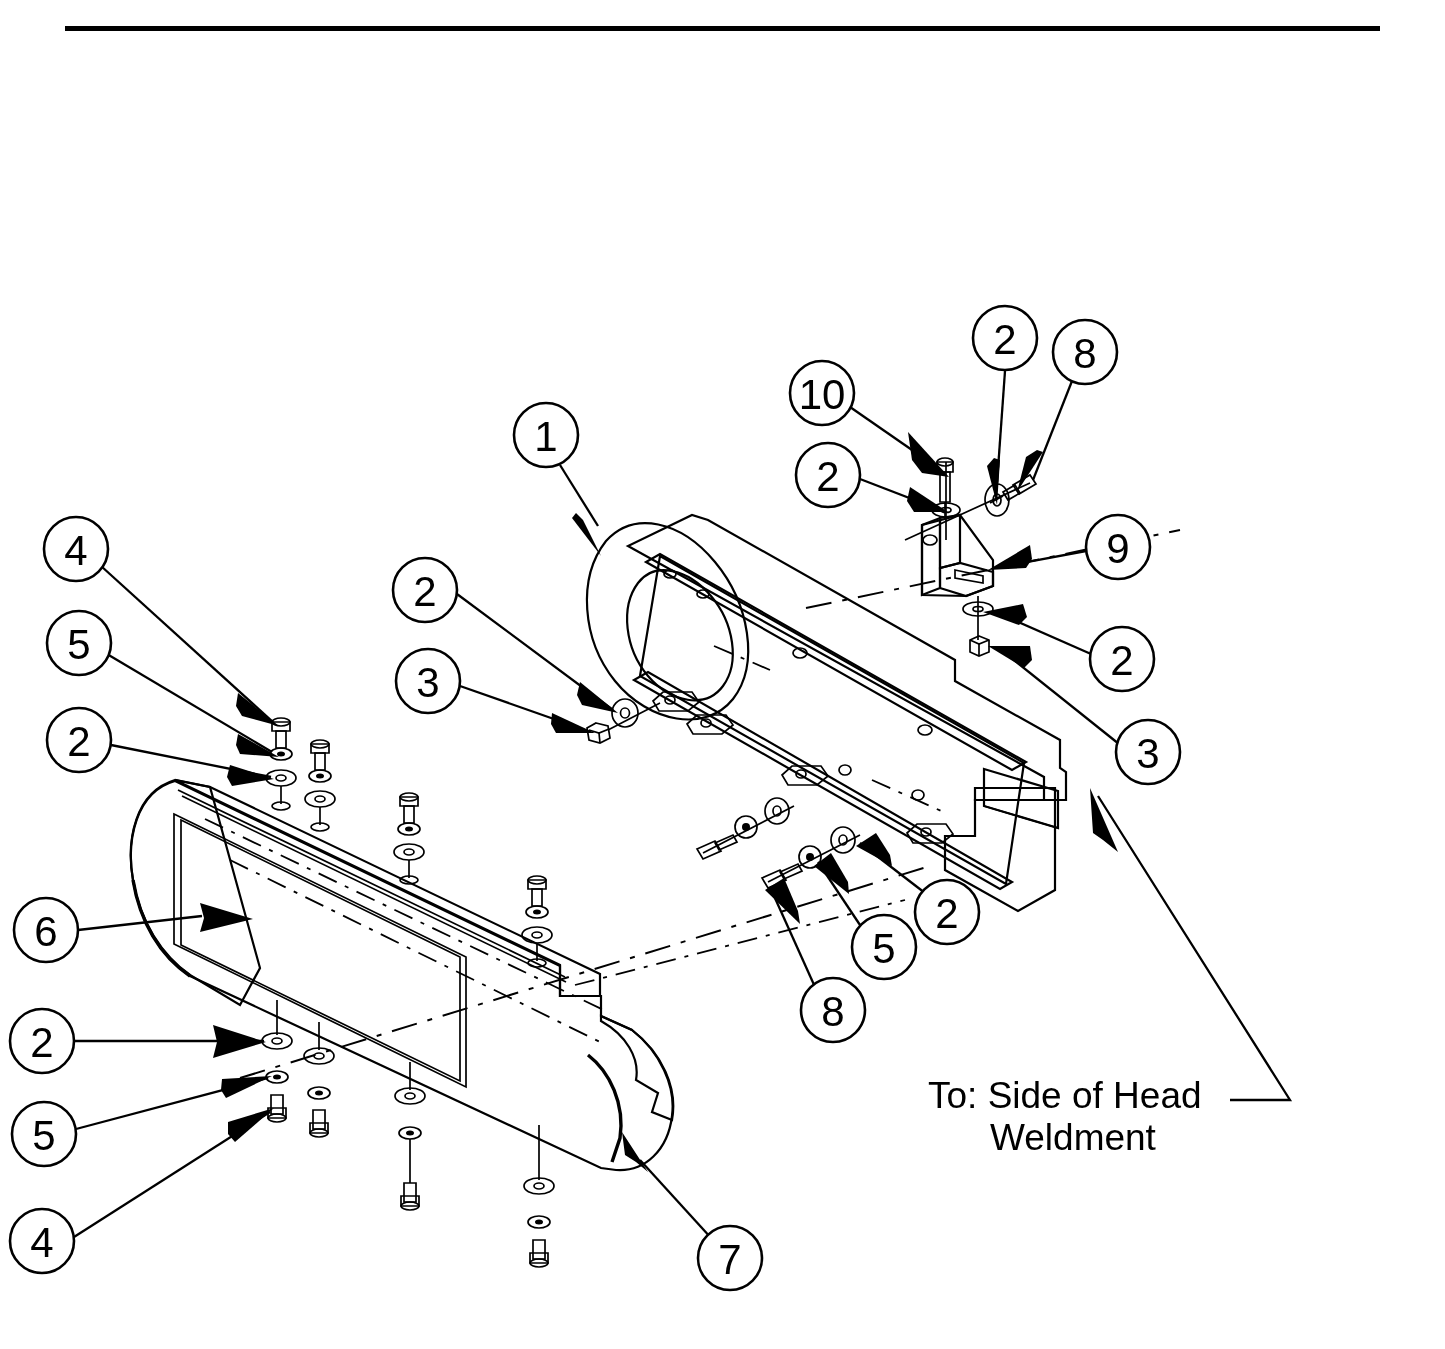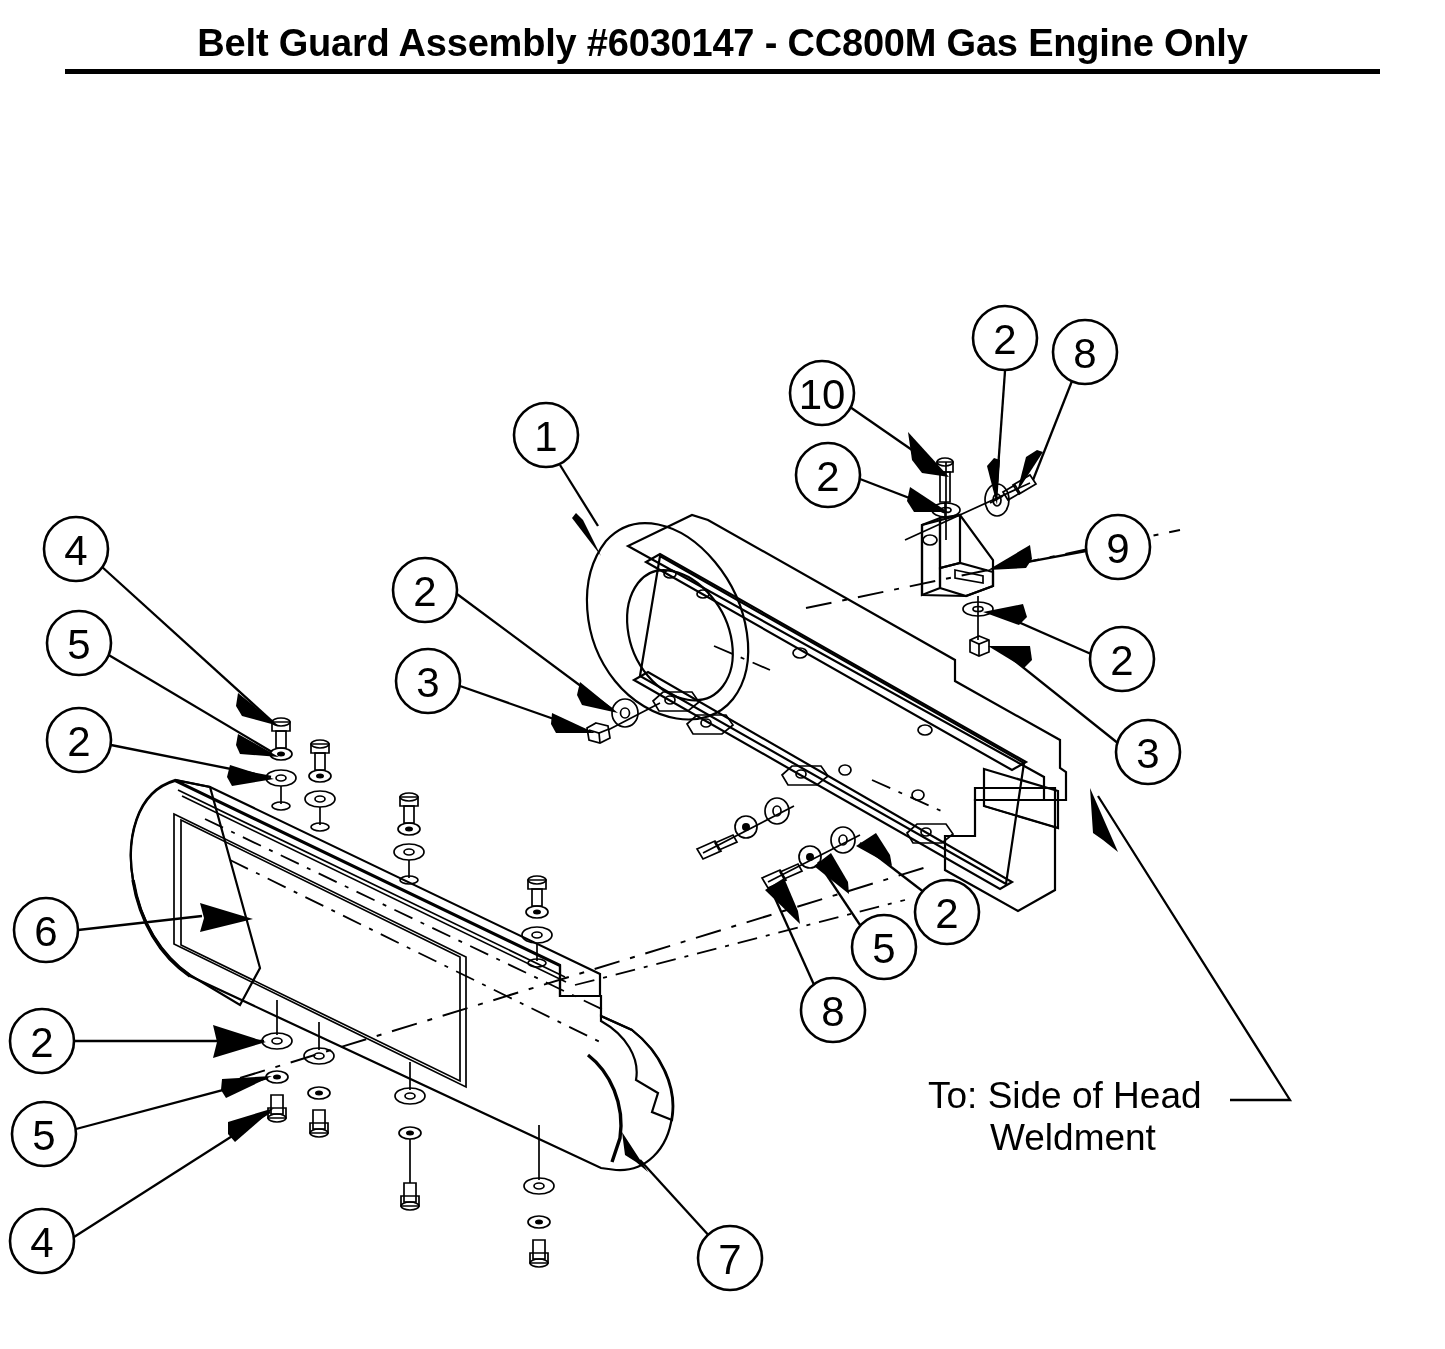--- a/index.html
+++ b/index.html
@@ -57,21 +57,20 @@
   .noteTxt {
     font-family: "Liberation Sans", sans-serif;
     font-size: 37px;
     fill: #000;
   }
 </style>
 </head>
 <body>
 
 <div id="page-title">
-  <span>Belt Guard Assembly #6030147 - CC800M Gas Engine Only</span>
   <span class="rule"></span>
 </div>
 
 <svg id="diagram" width="1445" height="1349" viewBox="0 0 1445 1349">
 
   <g>
     <path class="dash" d="M 806 608 L 1180 530"></path>
     <path class="dash" d="M 240 1078 L 930 866"></path>
     <path class="dash2" d="M 575 985 L 905 900"></path>
   </g>

